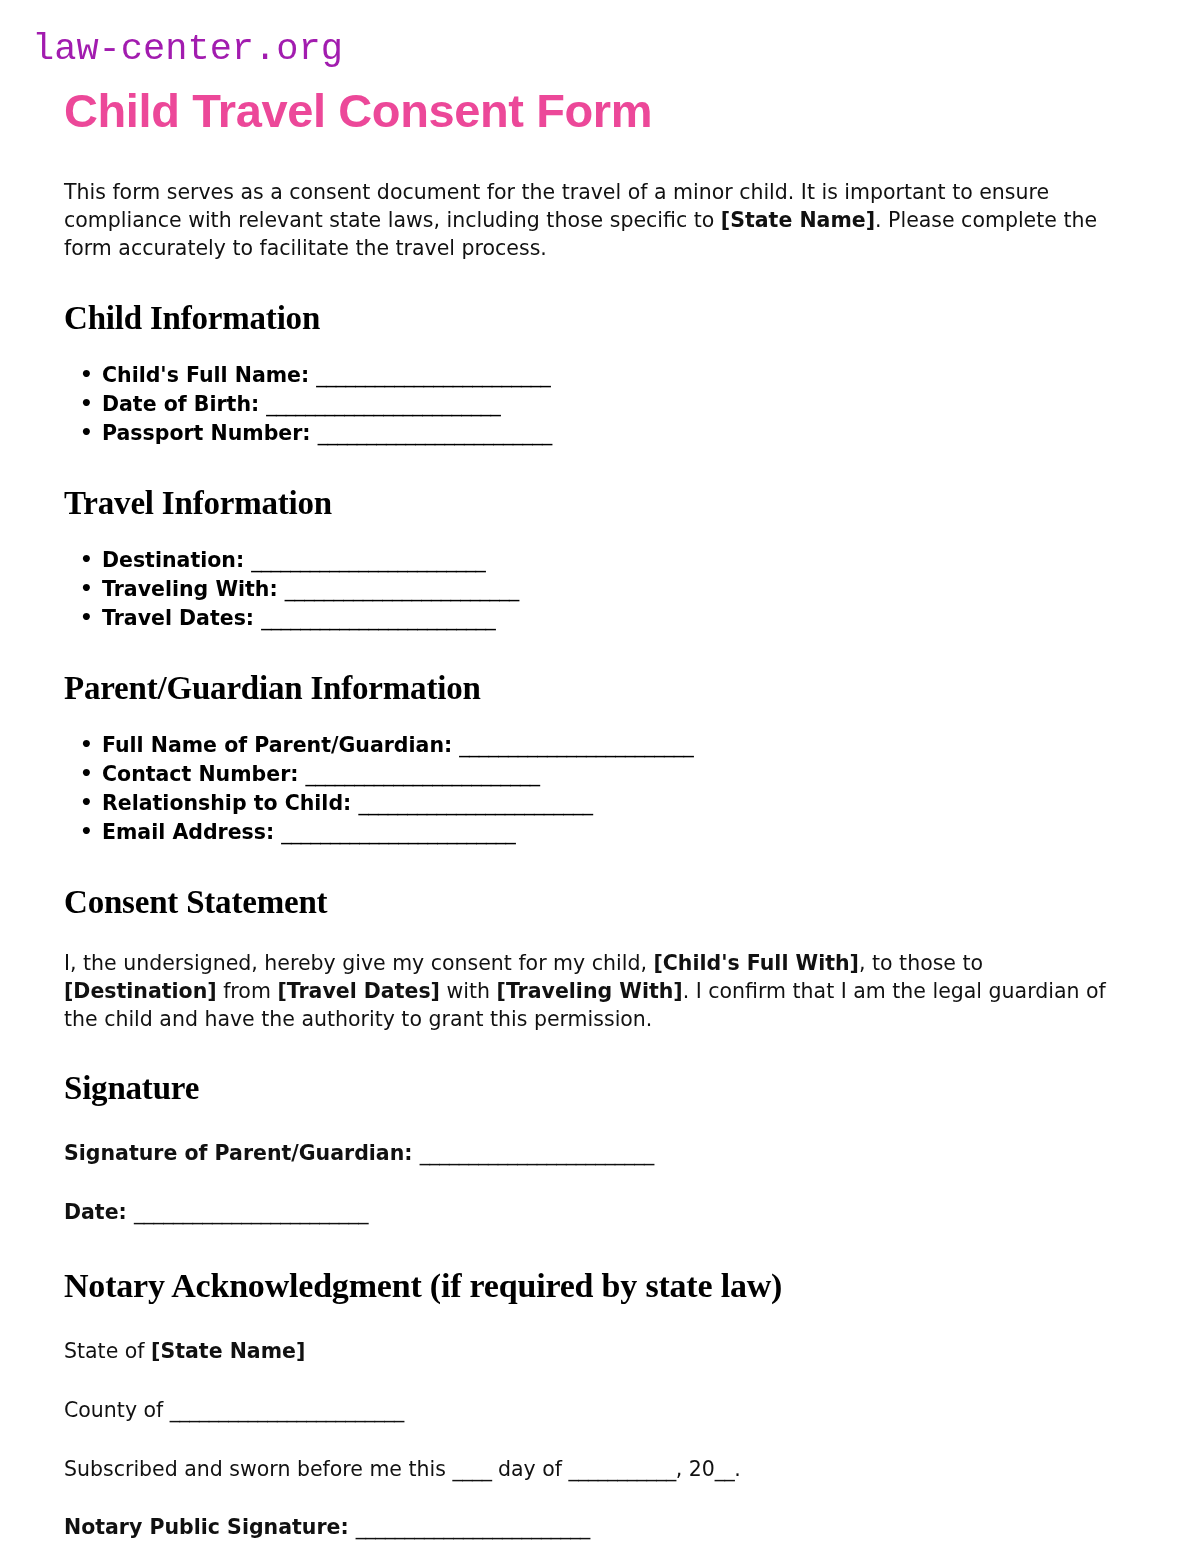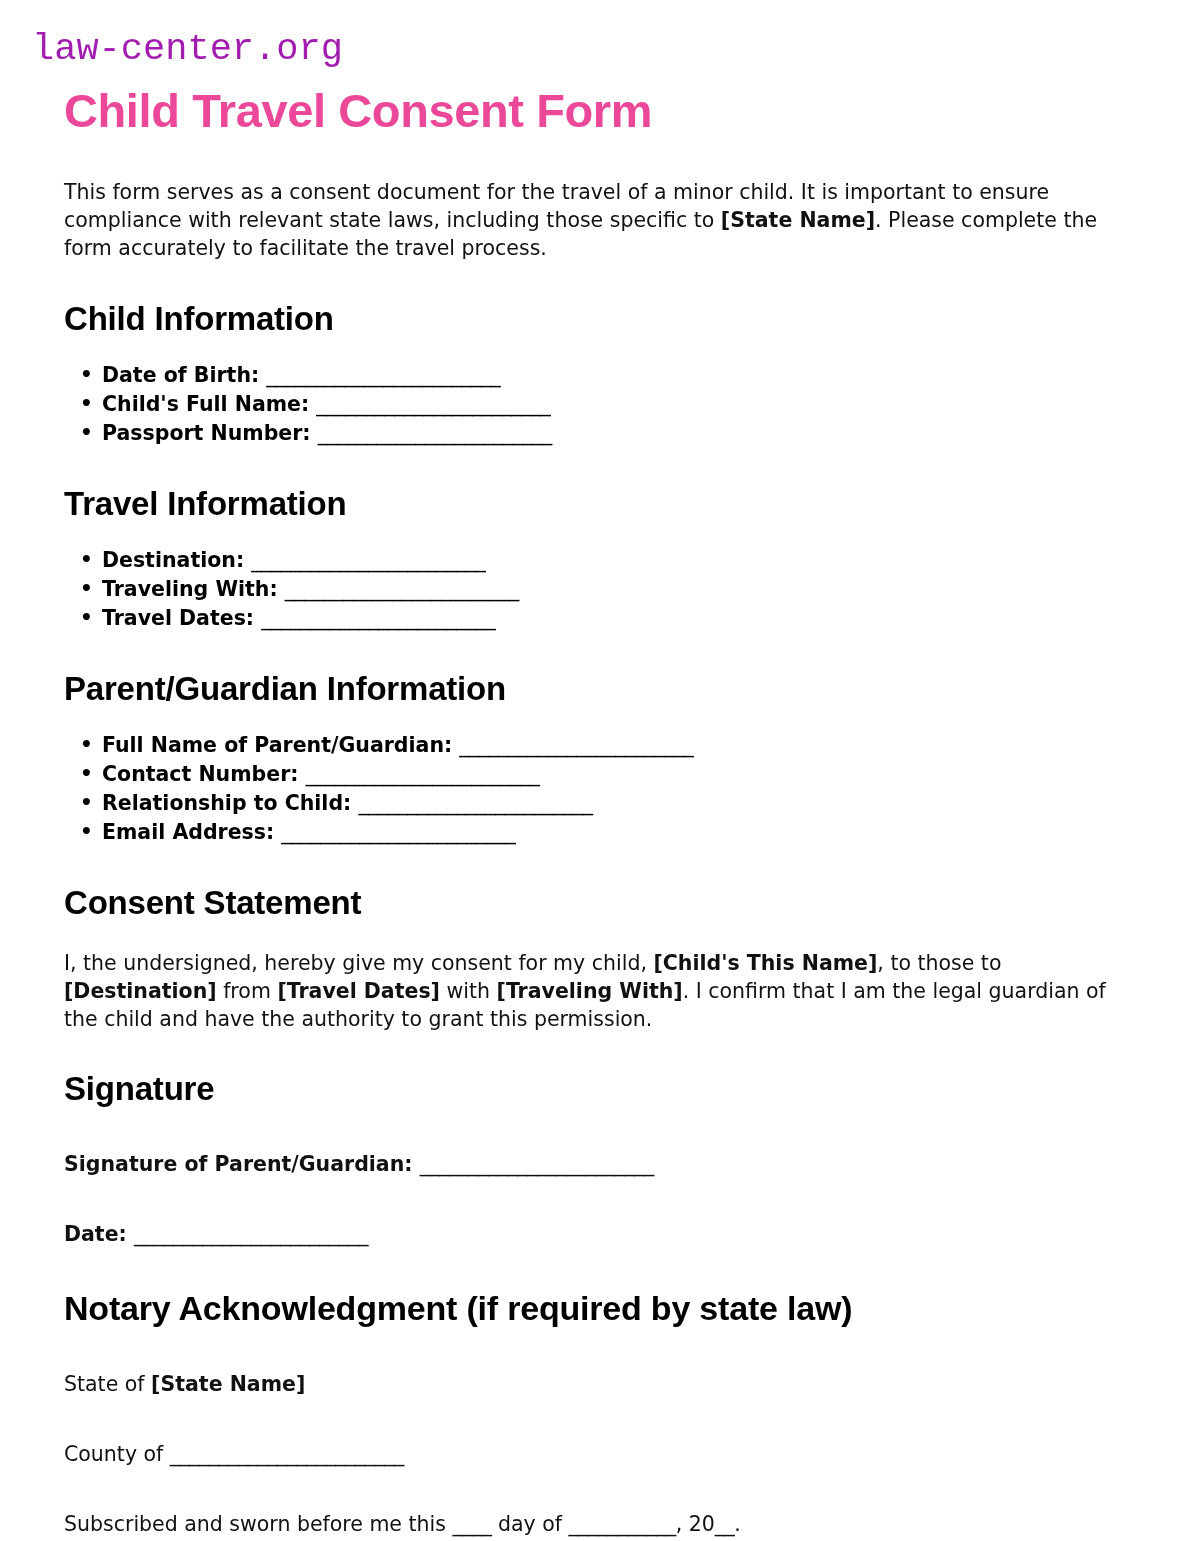--- a/index.html
+++ b/index.html
@@ -40,21 +40,21 @@
     color: #ec4899;
   }
   .intro {
     margin: 42px 0 0 32px;
     max-width: 1045px;
     font-size: 20.5px;
     line-height: 1.36;
     color: #111;
   }
   h2.section {
-    font-family: Liberation Sans, sans-serif;
+    font-family: Liberation Serif, serif;
     font-weight: 700;
     font-size: 33px;
     letter-spacing: -0.2px;
     margin: 36px 0 0 32px;
     line-height: 1.2;
     color: #000;
   }
   h2.section.notary {
     font-size: 34px;
     margin-top: 40px;
@@ -84,21 +84,21 @@
     letter-spacing: -0.5px;
   }
   p.body-text {
     margin: 26px 0 0 32px;
     max-width: 1060px;
     font-size: 20.5px;
     line-height: 1.38;
     color: #111;
   }
   p.line {
-    margin: 41px 0 0 32px;
+    margin: 30px 0 0 32px;
     font-size: 20.5px;
     line-height: 1.4;
     color: #111;
   }
   p.line.bold {
     font-weight: 700;
   }
   .sig-line {
     margin-top: 34px;
   }
@@ -109,42 +109,42 @@
 
 <div class="page">
 
   <div class="site-name">law-center.org</div>
   <h1 class="doc-title">Child Travel Consent Form</h1>
 
   <p class="intro"><span>This form serves as a consent document for the travel of a minor child. It is important to ensure compliance with relevant state laws, including those specific to </span><b>[State Name]</b><span>. Please complete the form accurately to facilitate the travel process.</span></p>
 
   <h2 class="section">Child Information</h2>
   <ul class="fields">
+    <li><span>Child's Full Name:</span> <span class="blank">________________________</span></li>
     <li><span>Date of Birth:</span> <span class="blank">________________________</span></li>
-    <li><span>Child's Full Name:</span> <span class="blank">________________________</span></li>
     <li><span>Passport Number:</span> <span class="blank">________________________</span></li>
   </ul>
 
   <h2 class="section">Travel Information</h2>
   <ul class="fields">
     <li><span>Destination:</span> <span class="blank">________________________</span></li>
     <li><span>Traveling With:</span> <span class="blank">________________________</span></li>
     <li><span>Travel Dates:</span> <span class="blank">________________________</span></li>
   </ul>
 
   <h2 class="section">Parent/Guardian Information</h2>
   <ul class="fields">
     <li><span>Full Name of Parent/Guardian:</span> <span class="blank">________________________</span></li>
     <li><span>Contact Number:</span> <span class="blank">________________________</span></li>
     <li><span>Relationship to Child:</span> <span class="blank">________________________</span></li>
     <li><span>Email Address:</span> <span class="blank">________________________</span></li>
   </ul>
 
   <h2 class="section">Consent Statement</h2>
-  <p class="body-text"><span>I, the undersigned, hereby give my consent for my child, </span><b>[Child's This Name]</b><span>, to those to </span><b>[Destination]</b><span> from </span><b>[Travel Dates]</b><span> with </span><b>[Traveling With]</b><span>. I confirm that I am the legal guardian of the child and have the authority to grant this permission.</span></p>
+  <p class="body-text"><span>I, the undersigned, hereby give my consent for my child, </span><b>[Child's Full With]</b><span>, to those to </span><b>[Destination]</b><span> from </span><b>[Travel Dates]</b><span> with </span><b>[Traveling With]</b><span>. I confirm that I am the legal guardian of the child and have the authority to grant this permission.</span></p>
 
   <h2 class="section">Signature</h2>
   <p class="line bold sig-line"><span>Signature of Parent/Guardian:</span> <span class="blank">________________________</span></p>
   <p class="line bold"><span>Date:</span> <span class="blank">________________________</span></p>
 
   <h2 class="section notary">Notary Acknowledgment (if required by state law)</h2>
   <p class="line"><span>State of </span><b>[State Name]</b></p>
   <p class="line"><span>County of </span><span class="blank">________________________</span></p>
   <p class="line"><span>Subscribed and sworn before me this </span><span class="blank">____</span><span> day of </span><span class="blank">___________</span><span>, 20</span><span class="blank">__</span><span>.</span></p>
   <p class="line bold"><span>Notary Public Signature:</span> <span class="blank">________________________</span></p>

